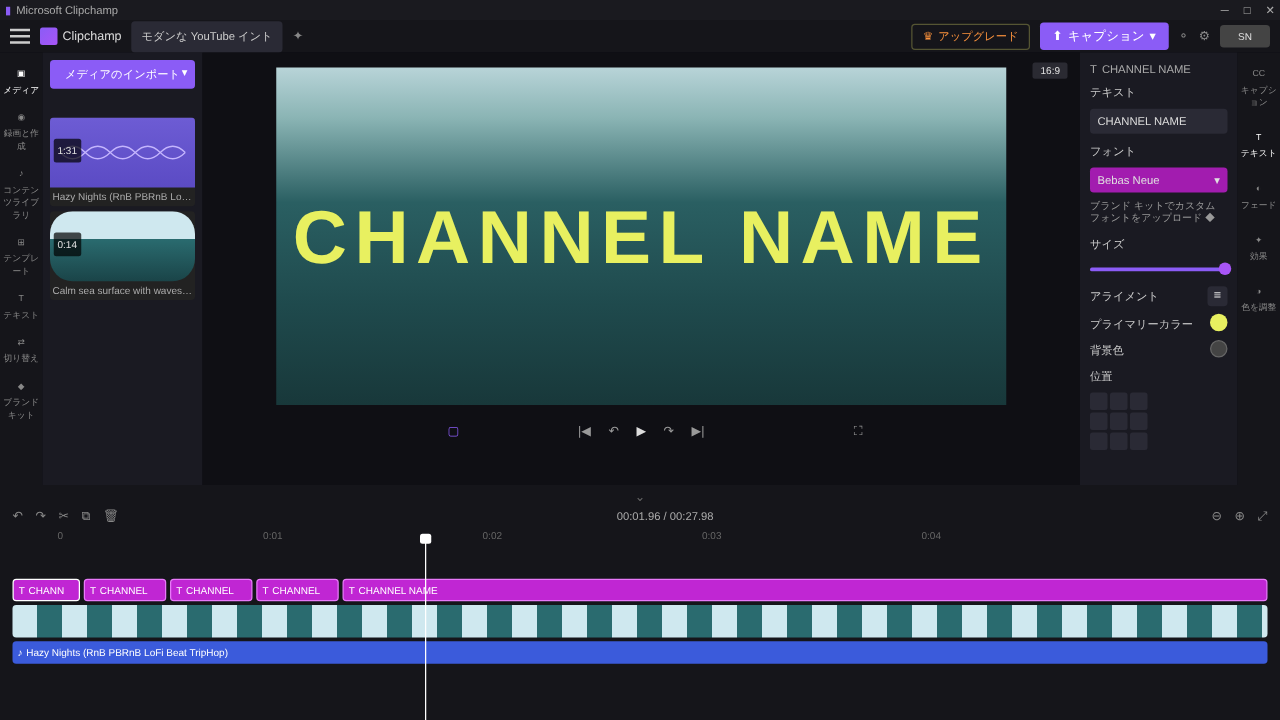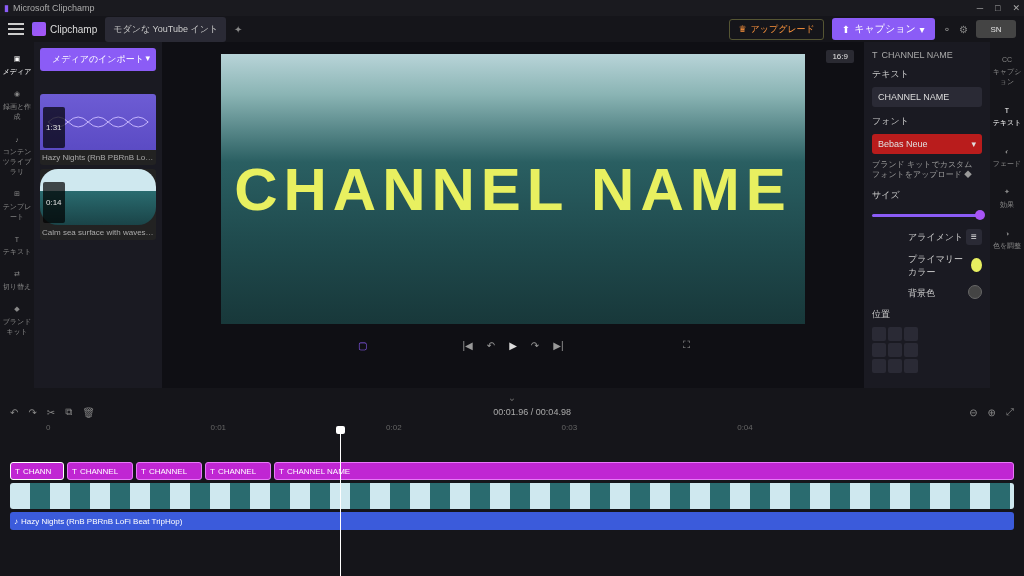--- a/index.html
+++ b/index.html
@@ -19,40 +19,40 @@
 .avatar { width: 40px; height: 18px; background: #444; border-radius: 3px; display: flex; align-items: center; justify-content: center; font-size: 8px; }
 .mainrow { display: flex; height: 346px; }
 .leftrail { width: 34px; background: #15151a; display: flex; flex-direction: column; align-items: center; padding-top: 6px; gap: 2px; }
 .rail-item { width: 32px; display: flex; flex-direction: column; align-items: center; gap: 1px; padding: 4px 0; color: #888; font-size: 7px; text-align: center; cursor: pointer; }
 .rail-item.active { color: #fff; }
 .rail-icon { width: 14px; height: 14px; display: flex; align-items: center; justify-content: center; }
 .leftpanel { width: 128px; background: #1a1a22; padding: 6px; }
 .import-btn { background: #8b5cf6; color: #fff; padding: 5px 8px; border-radius: 3px; font-size: 9px; text-align: center; position: relative; margin-bottom: 23px; }
 .media-thumb { background: #222; border-radius: 3px; margin-bottom: 4px; overflow: hidden; }
 .media-thumb .img { width: 100%; height: 56px; position: relative; }
-.media-thumb .dur { position: absolute; bottom: 2px; left: 3px; background: rgba(0,0,0,0.7); padding: 16px 3px; font-size: 8px; border-radius: 2px; }
+.media-thumb .dur { position: absolute; bottom: 20px; left: 3px; background: rgba(0,0,0,0.7); padding: 5px 3px; font-size: 8px; border-radius: 2px; }
 .media-thumb .title { font-size: 8px; color: #aaa; padding: 3px 2px; white-space: nowrap; overflow: hidden; text-overflow: ellipsis; }
 .audio-wave { background: linear-gradient(#6d5cd4,#5b4bc4); display:flex; align-items:center; justify-content:center; }
 .sea { background: linear-gradient(#cfe8ef 0%, #cfe8ef 40%, #2a6b6f 40%, #1a4448 100%); border-radius: 18px; }
 .canvas-area { flex: 1; background: #0f0f14; display: flex; flex-direction: column; align-items: center; padding-top: 12px; position: relative; }
 .aspect-badge { position: absolute; top: 8px; right: 10px; background: #2a2a32; padding: 2px 6px; font-size: 8px; border-radius: 2px; }
 .canvas { width: 584px; height: 270px; background: linear-gradient(#b8d4d8 0%, #8ab4b4 15%, #2a5f62 40%, #1f4a4d 70%, #18383a 100%); position: relative; display: flex; align-items: center; justify-content: center; }
 .canvas-text { font-family: Impact, sans-serif; font-size: 60px; letter-spacing: 6px; color: #e8f060; font-weight: bold; }
 .transport { height: 30px; width: 584px; display: flex; align-items: center; justify-content: center; gap: 14px; color: #999; margin-top: 6px; }
 .transport .tbtn { cursor: pointer; }
 .rightrail { width: 34px; background: #15151a; display: flex; flex-direction: column; align-items: center; padding-top: 6px; gap: 8px; }
 .rightpanel { width: 126px; background: #1a1a22; padding: 8px; display: flex; flex-direction: column; gap: 6px; }
 .rp-header { display: flex; align-items: center; gap: 4px; font-size: 9px; color: #aaa; }
 .rp-label { font-size: 9px; color: #ccc; margin-top: 2px; }
 .rp-input { background: #2a2a35; border: none; color: #ddd; padding: 5px 6px; border-radius: 3px; font-size: 9px; width: 100%; }
-.rp-select { background: #b91c1c; padding: 5px 6px; border-radius: 3px; font-size: 9px; display: flex; justify-content: space-between; align-items: center; }
+.rp-select { background: #a21caf; padding: 5px 6px; border-radius: 3px; font-size: 9px; display: flex; justify-content: space-between; align-items: center; }
 .rp-link { font-size: 8px; color: #999; line-height: 1.3; }
 .slider { height: 3px; background: #8b5cf6; border-radius: 2px; position: relative; margin: 6px 0; }
 .slider-thumb { position: absolute; right: -3px; top: -4px; width: 10px; height: 10px; background: #a855f7; border-radius: 50%; }
-.rp-row { display: flex; justify-content: space-between; align-items: center; margin-left: 36px; }
+.rp-row { display: flex; justify-content: space-between; align-items: center; }
 .swatch { width: 14px; height: 14px; border-radius: 50%; }
 .pos-grid { display: grid; grid-template-columns: repeat(3,14px); grid-template-rows: repeat(3,14px); gap: 2px; }
 .pos-cell { background: #2a2a35; border-radius: 2px; }
 .align-btn { width:16px; height:16px; background:#2a2a35; border-radius:3px; display:flex; align-items:center; justify-content:center;}
 .timeline { height: 188px; background: #15151a; padding: 4px 10px; }
 .tl-toolbar { display: flex; align-items: center; gap: 10px; color: #888; font-size: 10px; padding: 2px 0; }
 .tl-toolbar .tspacer { flex: 1; }
 .tl-time { text-align: center; font-size: 9px; color: #aaa; margin: 2px 0; }
 .tl-ruler { display: flex; font-size: 8px; color: #666; padding: 2px 0 2px 36px; gap: 160px; }
 .tl-tracks { position: relative; height: 110px; margin-top: 28px; }
@@ -236,21 +236,21 @@
 
 <div class="timeline">
   <div style="text-align:center"><span style="color:#666">⌄</span></div>
   <div class="tl-toolbar">
     <span>↶</span>
     <span>↷</span>
     <span>✂</span>
     <span>⧉</span>
     <span>🗑</span>
     <div class="tspacer"></div>
-    <span class="tl-time">00:01.96 / 00:04.98</span>
+    <span class="tl-time">00:01.96 / 00:27.98</span>
     <div class="tspacer"></div>
     <span>⊖</span>
     <span>⊕</span>
     <span>⤢</span>
   </div>
   <div class="tl-ruler">
     <span>0</span>
       <span>0:01</span>
       <span>0:02</span>
       <span>0:03</span>

